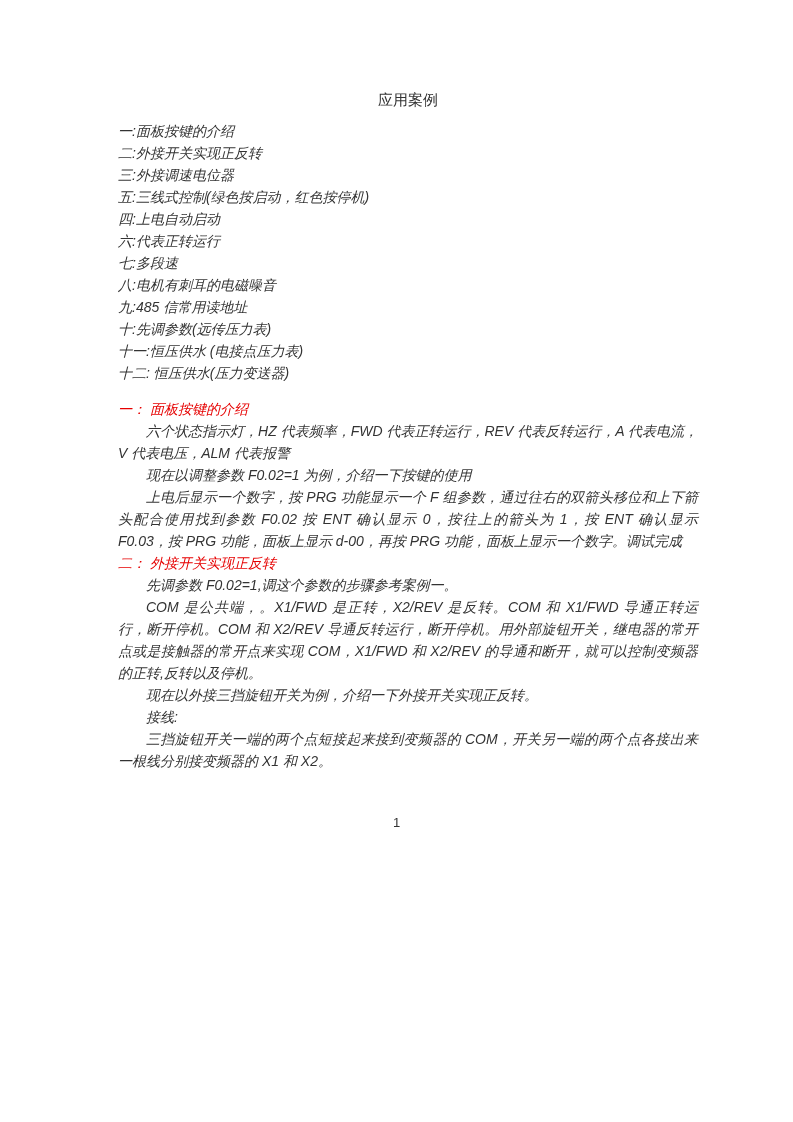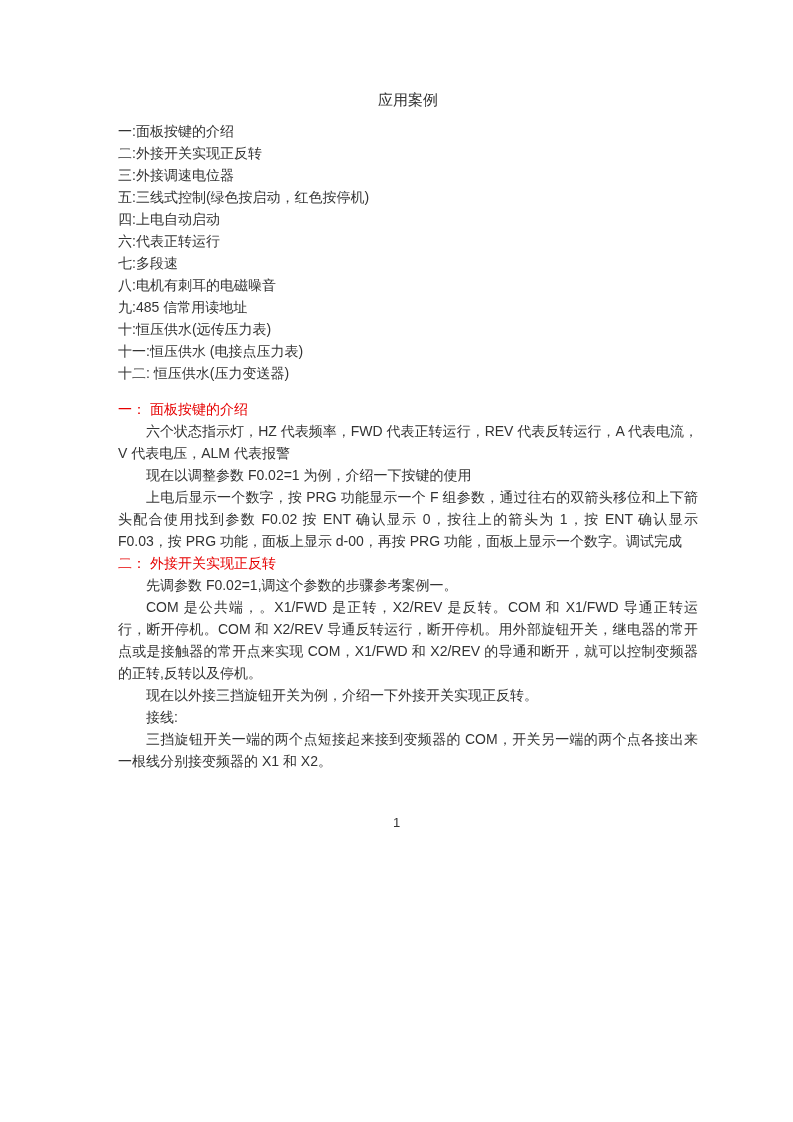--- a/index.html
+++ b/index.html
@@ -22,20 +22,21 @@
     text-align: center;
     font-size: 15px;
     font-weight: 400;
     margin: 0 0 8px 0;
     line-height: 24px;
   }
   p {
     margin: 0;
     line-height: 22px;
     text-align: justify;
+    font-style: italic;
   }
   .toc {
     margin: 0;
   }
   .heading {
     color: var(--heading_red, #e60000);
     line-height: 22px;
     margin: 0;
     text-align: left;
   }
@@ -65,21 +66,21 @@
   <div class="toc">
     <p>一:面板按键的介绍</p>
     <p>二:外接开关实现正反转</p>
     <p>三:外接调速电位器</p>
     <p>五:三线式控制(绿色按启动，红色按停机)</p>
     <p>四:上电自动启动</p>
     <p>六:代表正转运行</p>
     <p>七:多段速</p>
     <p>八:电机有刺耳的电磁噪音</p>
     <p>九:485 信常用读地址</p>
-    <p>十:恒压供水(远传压力表)</p>
+    <p>十:先调参数(远传压力表)</p>
     <p>十一:恒压供水 (电接点压力表)</p>
     <p>十二: 恒压供水(压力变送器)</p>
   </div>
 
   <section>
     <p class="heading first">一： 面板按键的介绍</p>
     <p class="indent">六个状态指示灯，HZ 代表频率，FWD 代表正转运行，REV 代表反转运行，A 代表电流，V 代表电压，ALM 代表报警</p>
     <p class="indent">现在以调整参数 F0.02=1 为例，介绍一下按键的使用</p>
     <p class="indent">上电后显示一个数字，按 PRG 功能显示一个 F 组参数，通过往右的双箭头移位和上下箭头配合使用找到参数 F0.02 按 ENT 确认显示 0，按往上的箭头为 1，按 ENT 确认显示 F0.03，按 PRG 功能，面板上显示 d-00，再按 PRG 功能，面板上显示一个数字。调试完成</p>
   </section>

